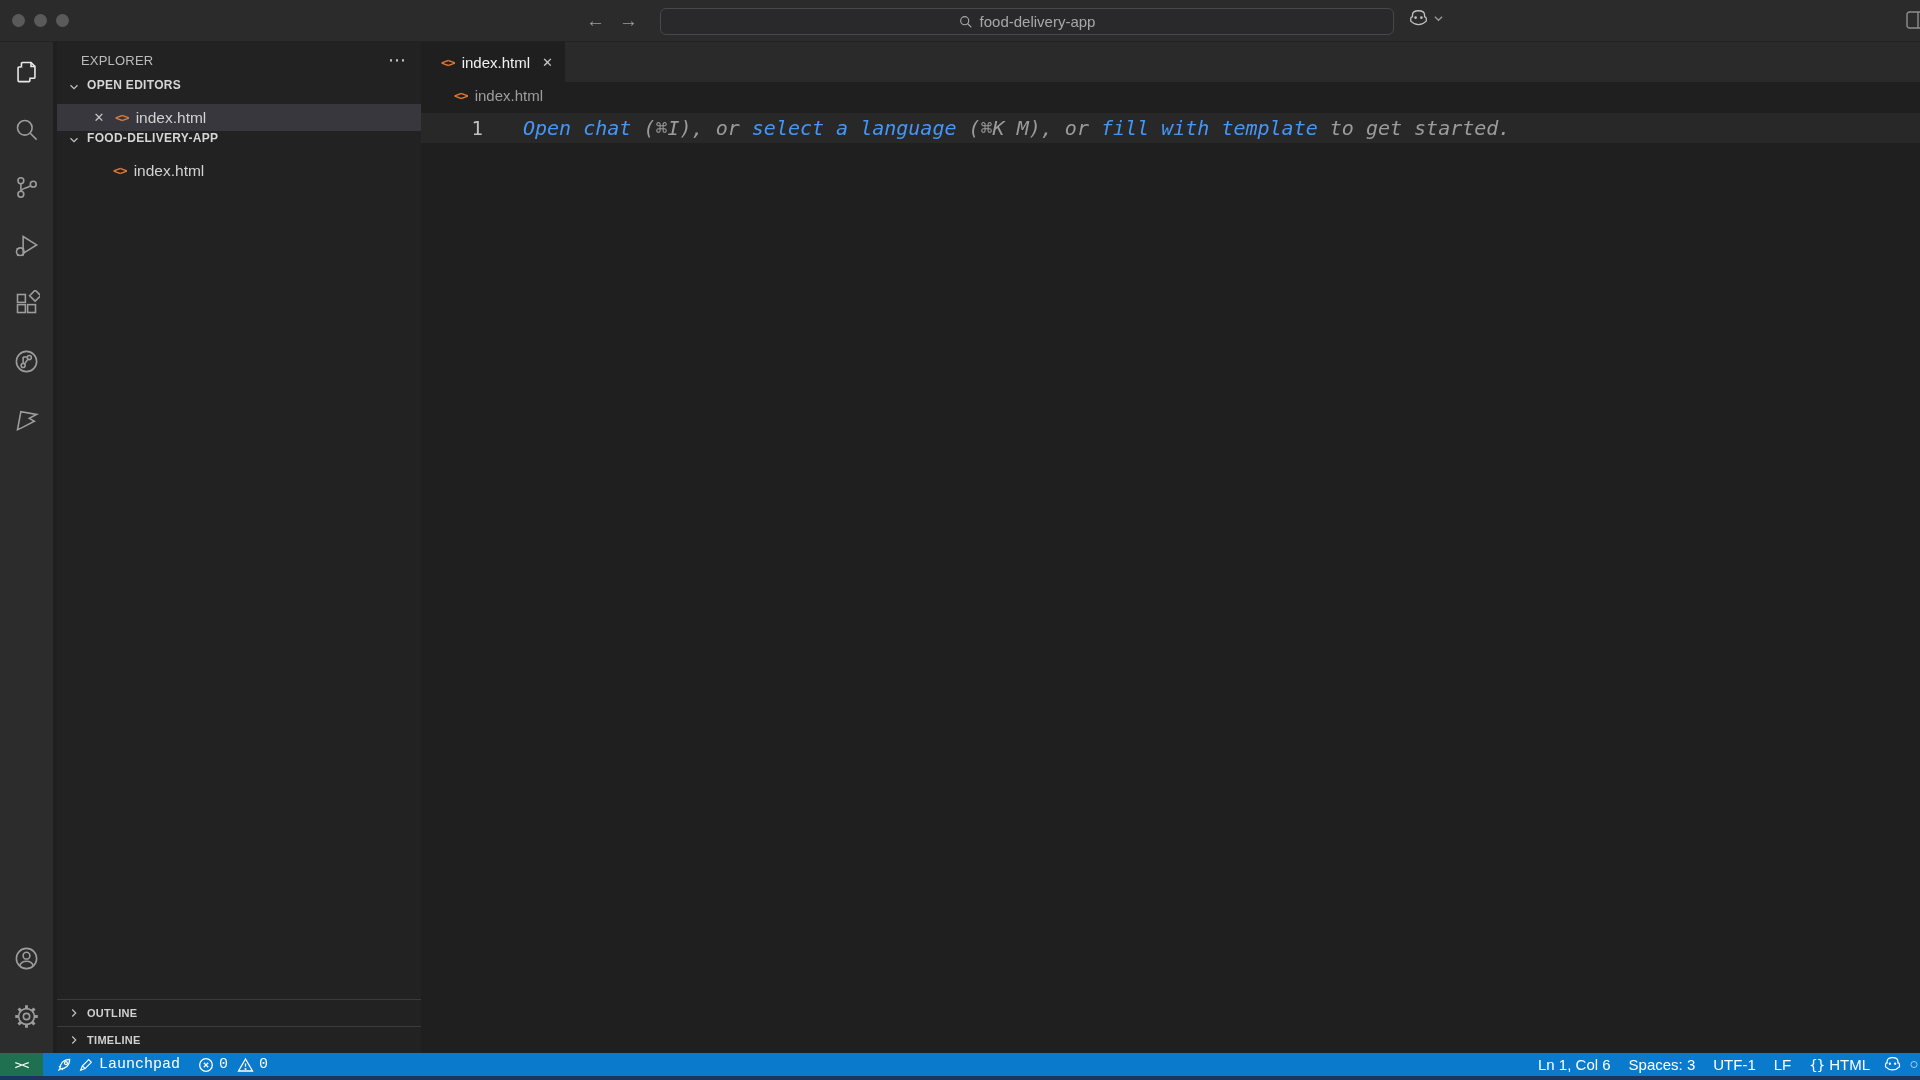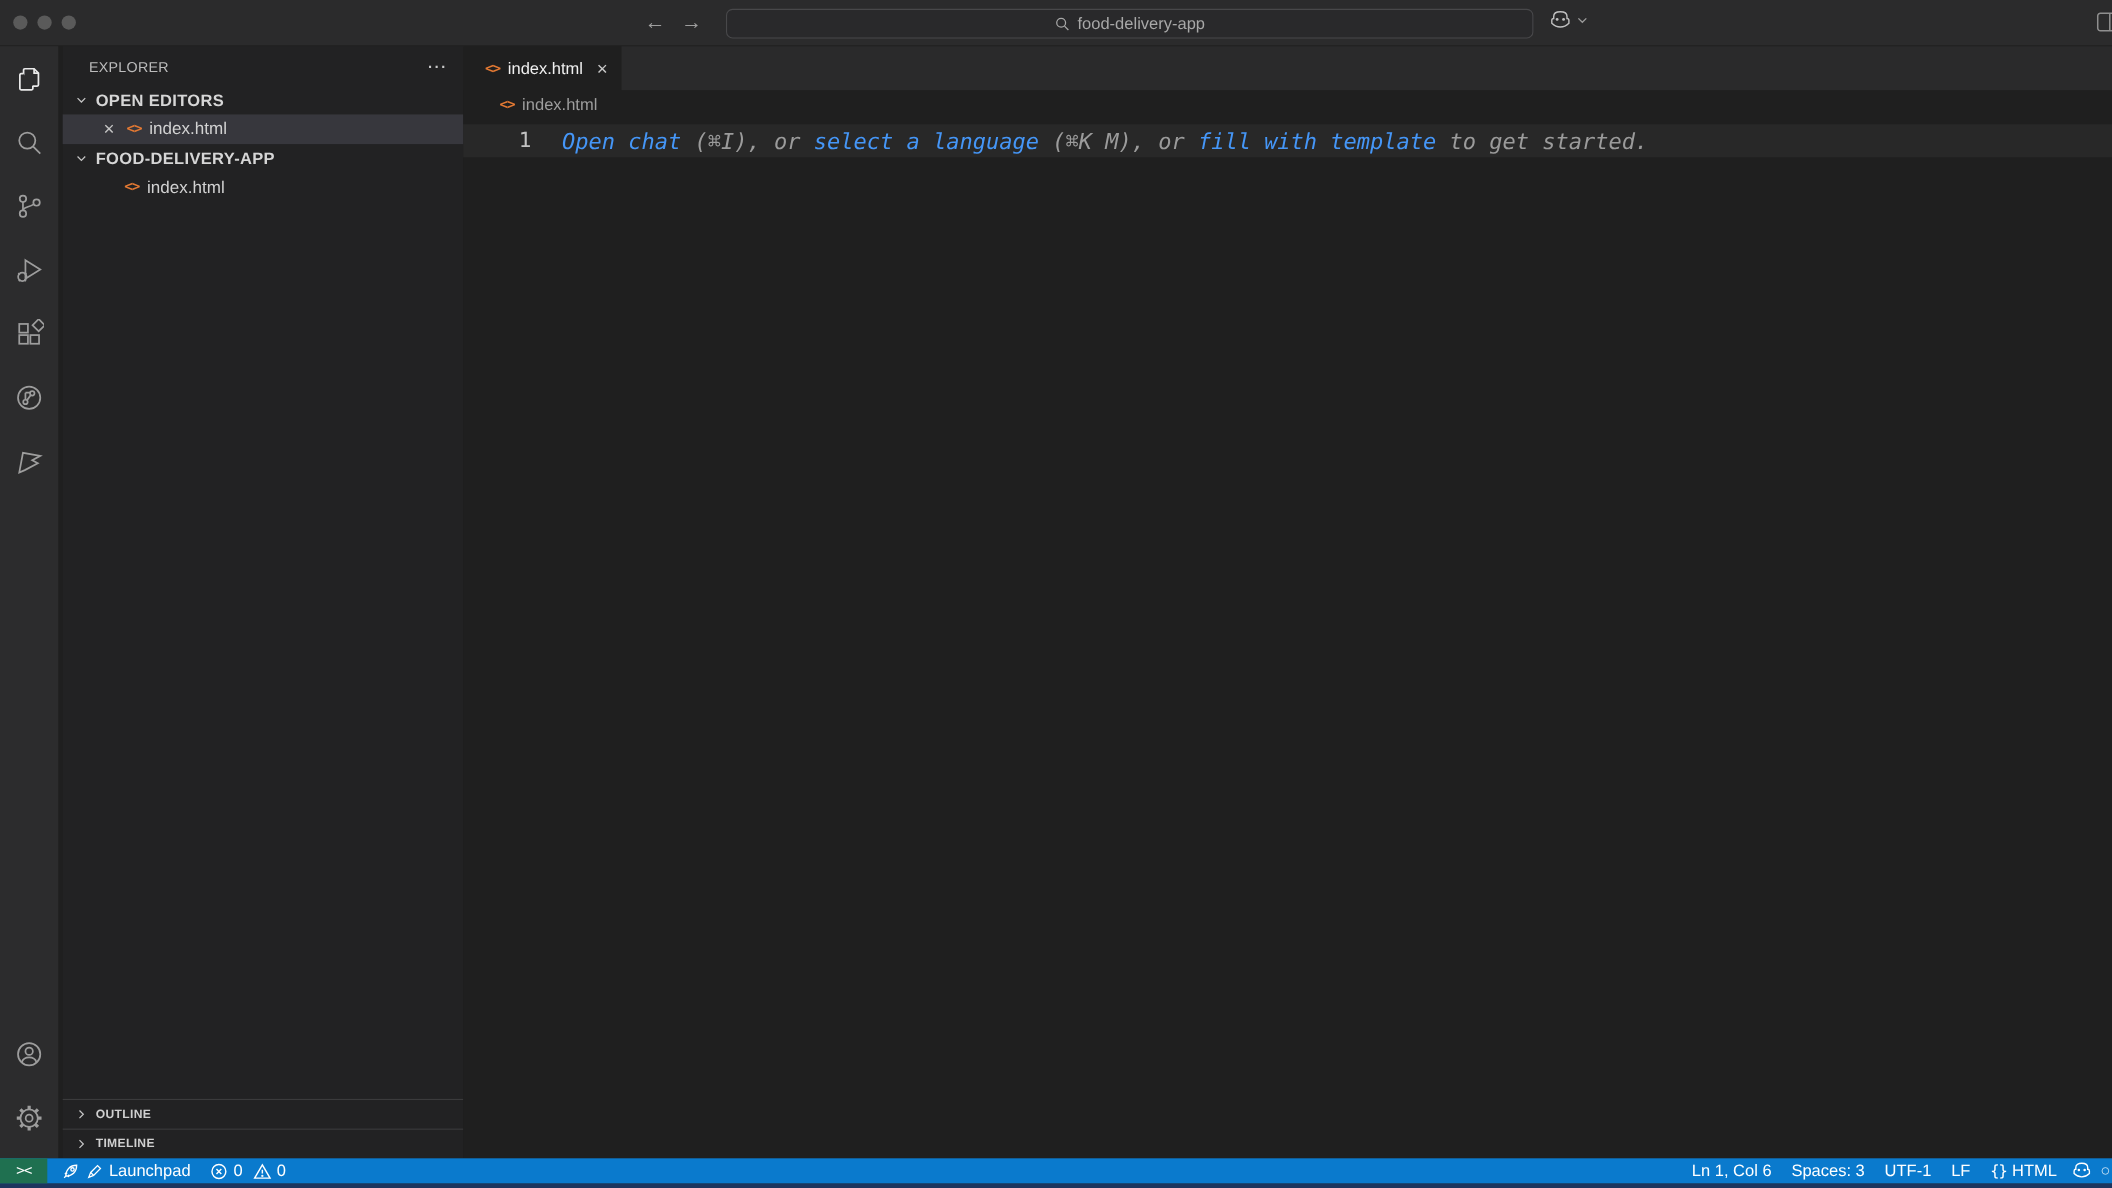--- a/index.html
+++ b/index.html
@@ -29,22 +29,22 @@
   .ab-item { width:53px; height:58px; display:flex; align-items:center; justify-content:center; }
   .ab-item svg { stroke:#9d9d9d; fill:none; stroke-width:1.4; }
   .ab-item.active svg { stroke:#e9e9e9; }
 
   
   .sidebar { position:absolute; left:57px; top:42px; width:368px; height:1011px;
              background:#222223; color:#c5c5c5; display:flex; flex-direction:column; }
   .sb-header { height:36px; display:flex; align-items:center; padding:0 18px 0 24px;
                font-size:13px; color:#bcbcbc; letter-spacing:.2px; }
   .sb-header .more { margin-left:auto; font-size:18px; color:#c9c9c9; letter-spacing:1px; }
-  .sb-section-head { height:26px; display:flex; align-items:center; gap:4px; padding-left:8px;
-                     font-size:15px; font-weight:bold; color:#d6d6d6; letter-spacing:.3px; }
+  .sb-section-head { height:26px; display:flex; align-items:flex-start; gap:4px; padding-left:8px;
+                     font-size:12px; font-weight:bold; color:#d6d6d6; letter-spacing:.3px; }
   .sb-row { height:27px; display:flex; align-items:center; font-size:15.5px; color:#d2d2d2; }
   .sb-row.selected { background:#37373d; }
   .sb-row .close-x { width:20px; text-align:center; color:#c5c5c5; font-size:13px; margin-left:32px; }
   .file-glyph { font-family:"DejaVu Sans Mono", monospace; font-weight:bold; font-size:13px;
                 color:#e37933; letter-spacing:-1px; margin:0 7px 0 6px; }
   .sb-row.plainfile { padding-left:56px; }
   .sb-row.plainfile .file-glyph { margin-left:0; }
   .sb-spacer { flex:1; }
   .sb-bottom-sec { height:27px; border-top:1px solid #3b3b3c; display:flex; align-items:center; gap:4px;
                    padding-left:8px; font-size:11px; font-weight:bold; color:#d0d0d0; letter-spacing:.3px; }
@@ -56,30 +56,30 @@
   .tabbar { height:40px; background:#2a2a2b; display:flex; }
   .tab { height:40px; background:#1f1f1f; display:flex; align-items:center; padding:0 12px 0 14px;
          color:#f0f0f0; font-size:15px; }
   .tab .close-x { margin-left:12px; color:#c8c8c8; font-size:13px; }
   .breadcrumbs { height:27px; display:flex; align-items:center; padding-left:27px; color:#9e9e9e; font-size:15px; }
   .code { margin-top:4px; font-family:"DejaVu Sans Mono", monospace; font-size:20px; line-height:30px; }
   .code-line { display:flex; height:30px; align-items:center; }
   .code-line.current { background:rgba(255,255,255,0.045); }
   .gutter { width:62px; text-align:right; color:#858585; font-size:19px; flex:none; }
   .code-line.current .gutter { color:#c2c2c2; }
-  .code-text { margin-left:28px; font-style:italic; white-space:pre; color:#9b9b9b; }
+  .code-text { margin-left:40px; font-style:italic; white-space:pre; color:#9b9b9b; }
   .code-text .link { color:#4596f7; }
 
   
   .statusbar { position:absolute; left:0; top:1053px; width:1920px; height:23px;
                background:#0a7acd; color:#ffffff; font-size:15px; display:flex; align-items:center; }
   .remote { width:43px; height:23px; background:#1f7050; display:flex; align-items:center; justify-content:center;
             font-family:"DejaVu Sans Mono", monospace; font-size:13px; letter-spacing:-1px; }
   .sb-item { display:flex; align-items:center; gap:5px; padding:0 9px; height:23px; }
-  .sb-left { display:flex; align-items:center; margin-left:4px; }
+  .sb-left { display:flex; align-items:center; margin-left:4px;font-family:Liberation Mono, monospace; }
   .sb-right { margin-left:auto; display:flex; align-items:center; margin-right:2px; }
   .statusbar svg { stroke:#ffffff; fill:none; stroke-width:1.3; }
   .bottom-strip { position:absolute; left:0; top:1076px; width:1920px; height:4px; background:#1c355e; }
   .lang-glyph { font-family:"DejaVu Sans Mono", monospace; font-size:14px; letter-spacing:-1px; }
 </style>
 </head>
 <body>
 
 <div class="titlebar">
   <div class="traffic">

